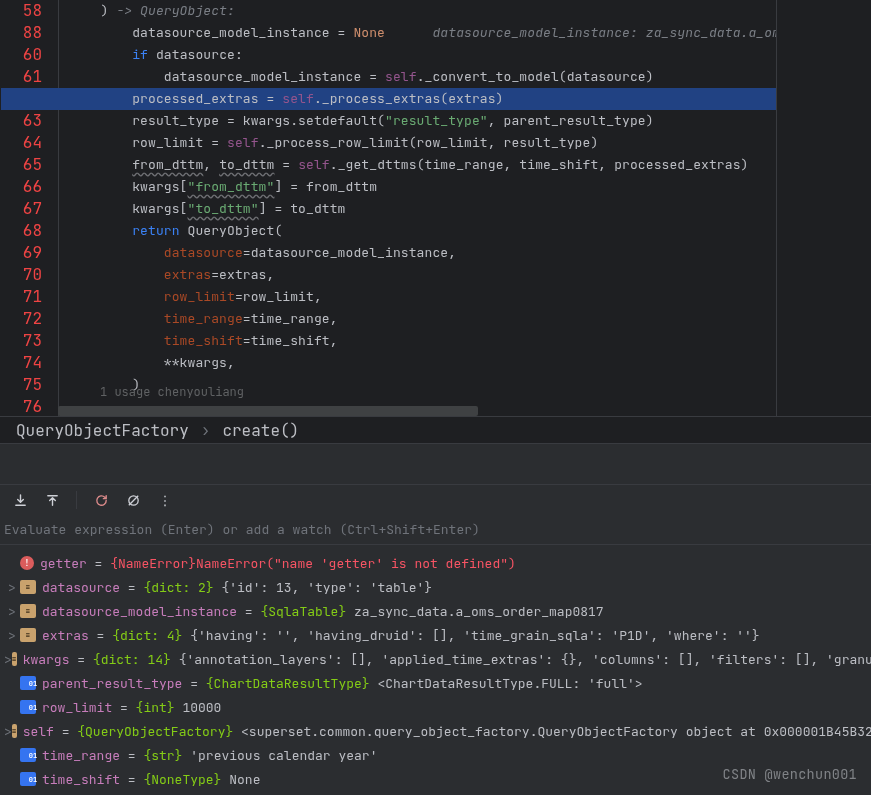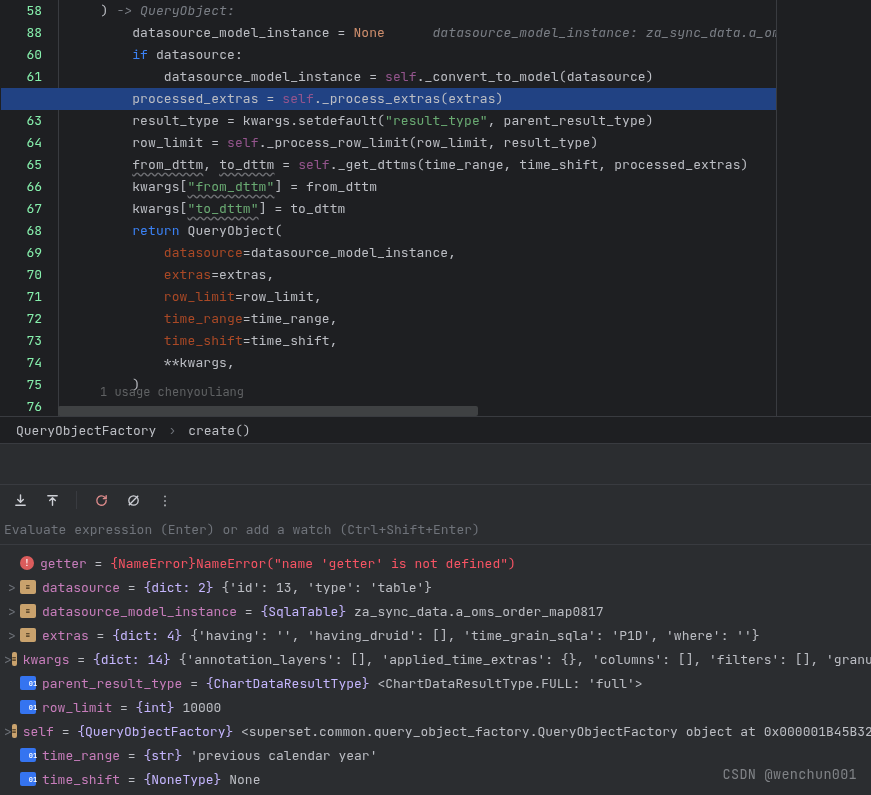--- a/index.html
+++ b/index.html
@@ -10,42 +10,42 @@
     color: #bcbec4;
     width: 871px;
     height: 795px;
     overflow: hidden;
     position: relative;
   }
 
   
   .editor { height: 416px; background: #1e1f22; position: relative; overflow: hidden; }
   .gutter { position: absolute; left: 0; top: 0; width: 58px; }
-  .gutter .ln { height: 22px; line-height: 22px; text-align: right; padding-right: 16px; color: #86efac; font-size: 13px; }
+  .gutter .ln { height: 22px; line-height: 22px; text-align: right; padding-right: 16px; color: #ef4444; font-size: 16px; }
   .gutter .bp { display: inline-block; width: 10px; height: 10px; background: #db5c5c; border-radius: 50%; margin-left: -18px; margin-top: 6px; vertical-align: top; }
   .code-area { position: absolute; left: 58px; top: 0; right: 0; border-left: 1px solid #393b40; padding-left: 10px; }
   .code-line { height: 22px; line-height: 22px; white-space: pre; font-size: 13px; letter-spacing: 0.1px; position: relative; }
   .code-line.hl { background: #214283; margin-left: -10px; padding-left: 10px; }
   .code-line.hl::before { content:''; position:absolute; left:-58px; top:0; width:58px; height:22px; background:#214283; }
   .right-stripe { position: absolute; right: 0; top: 0; width: 95px; height: 416px; border-left: 1px solid #393b40; background:#1e1f22; }
 
   .kw { color: #3b82f6; }
   .none { color: #cf8e6d; }
   .self { color: #94558d; }
   .str { color: #6aab73; }
   .named { color: #aa4926; }
   .ital-comment { color: #7a7e85; font-style: italic; }
   .underline { text-decoration: underline wavy #6f7074; text-decoration-skip-ink: none; text-underline-offset: 3px; }
 
   
   .hscroll { position: absolute; left: 58px; bottom: 0; height: 10px; width: 420px; background: #3f4143; border-radius: 2px; }
   .usages { position: absolute; left: 100px; bottom: 16px; color: #5f6163; font-size: 12px; }
 
   
-  .breadcrumb { height: 28px; background: #1e1f22; border-top: 1px solid #393b40; border-bottom: 1px solid #393b40; display: flex; align-items: center; padding-left: 16px; font-size: 13px; color: #bcbec4; gap: 12px; }
+  .breadcrumb { height: 28px; background: #1e1f22; border-top: 1px solid #393b40; border-bottom: 1px solid #393b40; display: flex; align-items: center; padding-left: 16px; font-size: 16px; color: #bcbec4; gap: 12px; }
   .chev { color: #6f737a; }
 
   
   .spacer { height: 41px; background: #2b2d30; border-bottom: 1px solid #393b40; }
 
   
   .dbg-toolbar { height: 30px; background: #2b2d30; display: flex; align-items: center; padding-left: 12px; gap: 16px; }
   .dbg-toolbar .ico { width: 16px; height: 16px; display: flex; align-items: center; justify-content: center; cursor: pointer; }
 
   
@@ -55,21 +55,21 @@
   
   .vars { background: #2b2d30; padding-top: 6px; height: 250px; overflow: hidden; }
   .var-row { height: 24px; display: flex; align-items: center; padding-left: 4px; white-space: pre; font-size: 13px; }
   .exp { width: 16px; text-align: center; color: #6f737a; cursor: pointer; }
   .vtype-badge { width: 16px; height: 14px; border-radius: 2px; margin-right: 6px; display: inline-flex; align-items: center; justify-content: center; font-size: 8px; font-weight: bold; }
   .badge-err { background: #db5c5c; color: #fff; border-radius: 50%; width: 14px; height: 14px; }
   .badge-obj { background: #c9a26d; color: #3c2e1a; }
   .badge-int { background: #3574f0; color: #fff; font-size: 7px; padding-left: 10px; }
   .vn-name { color: #c77dbb; }
   .vn-eq { color: #bcbec4; }
-  .vn-dimtype { color: #c4b5fd; }
+  .vn-dimtype { color: #84cc16; }
   .vn-val { color: #bcbec4; }
   .vn-err { color: #f75464; }
 
   .watermark { position: absolute; right: 14px; bottom: 12px; color: #808387; font-size: 13.5px; letter-spacing: 0.3px; }
 </style>
 </head>
 <body>
 
 
 

